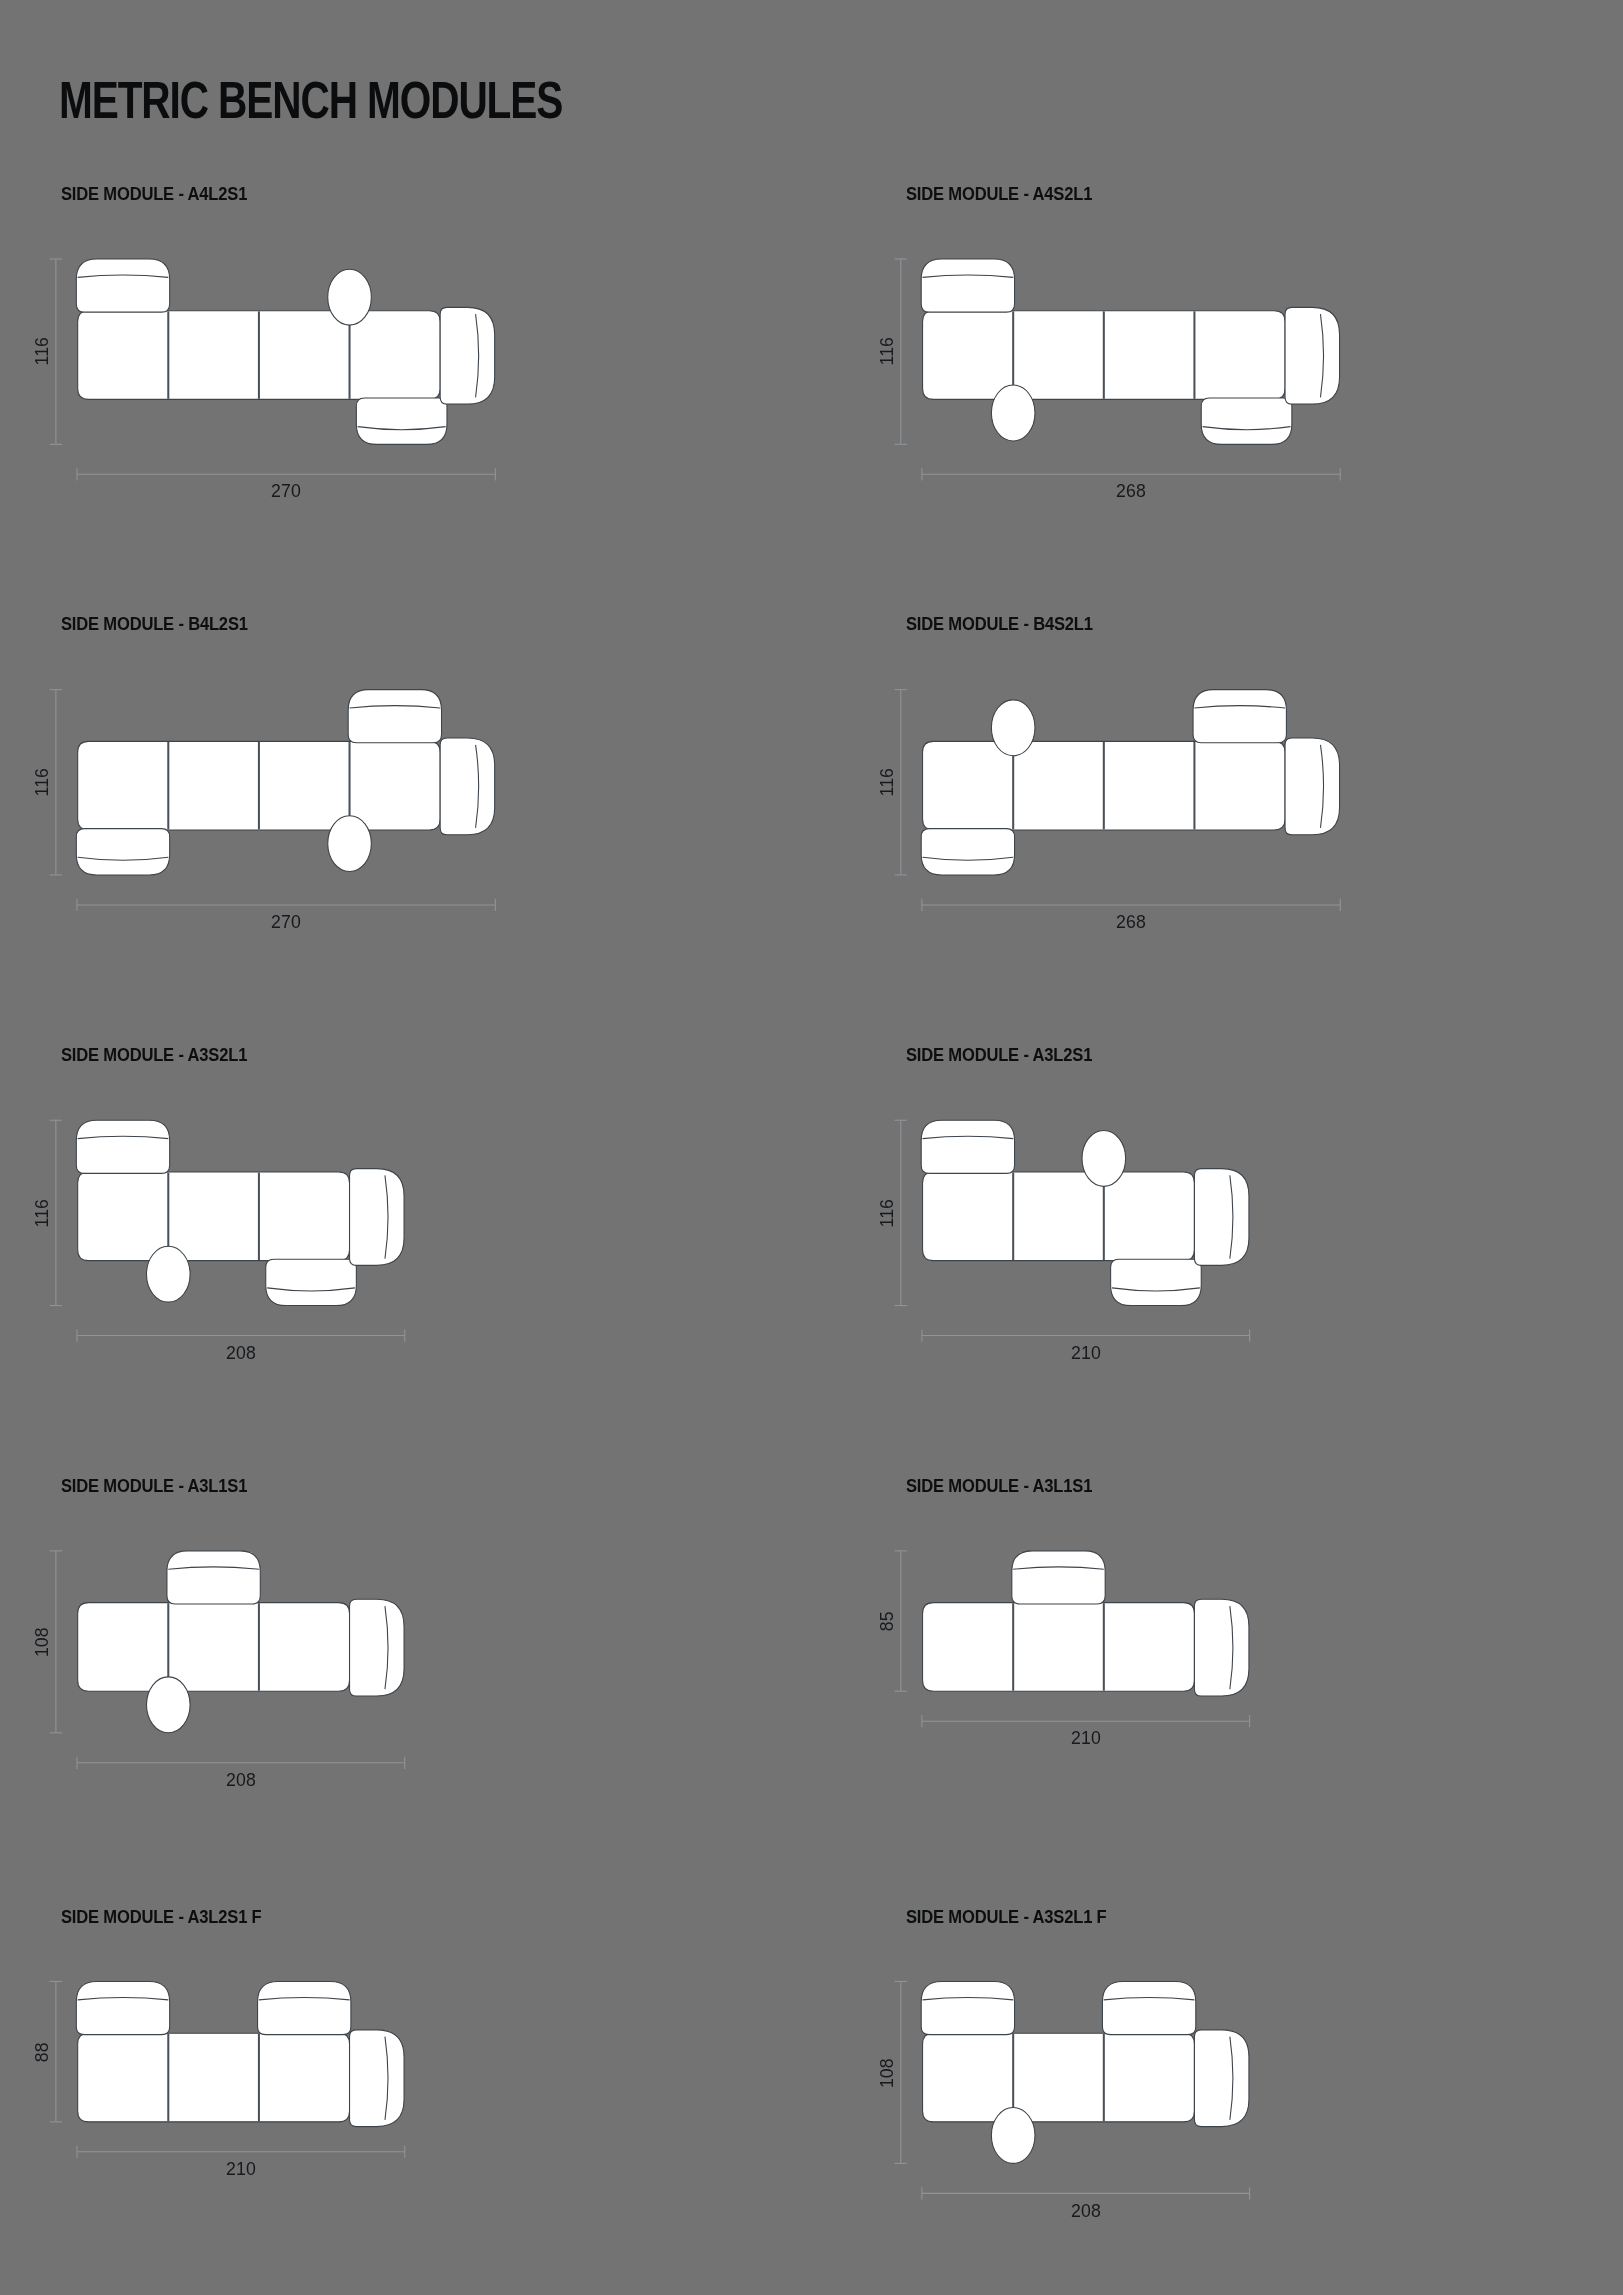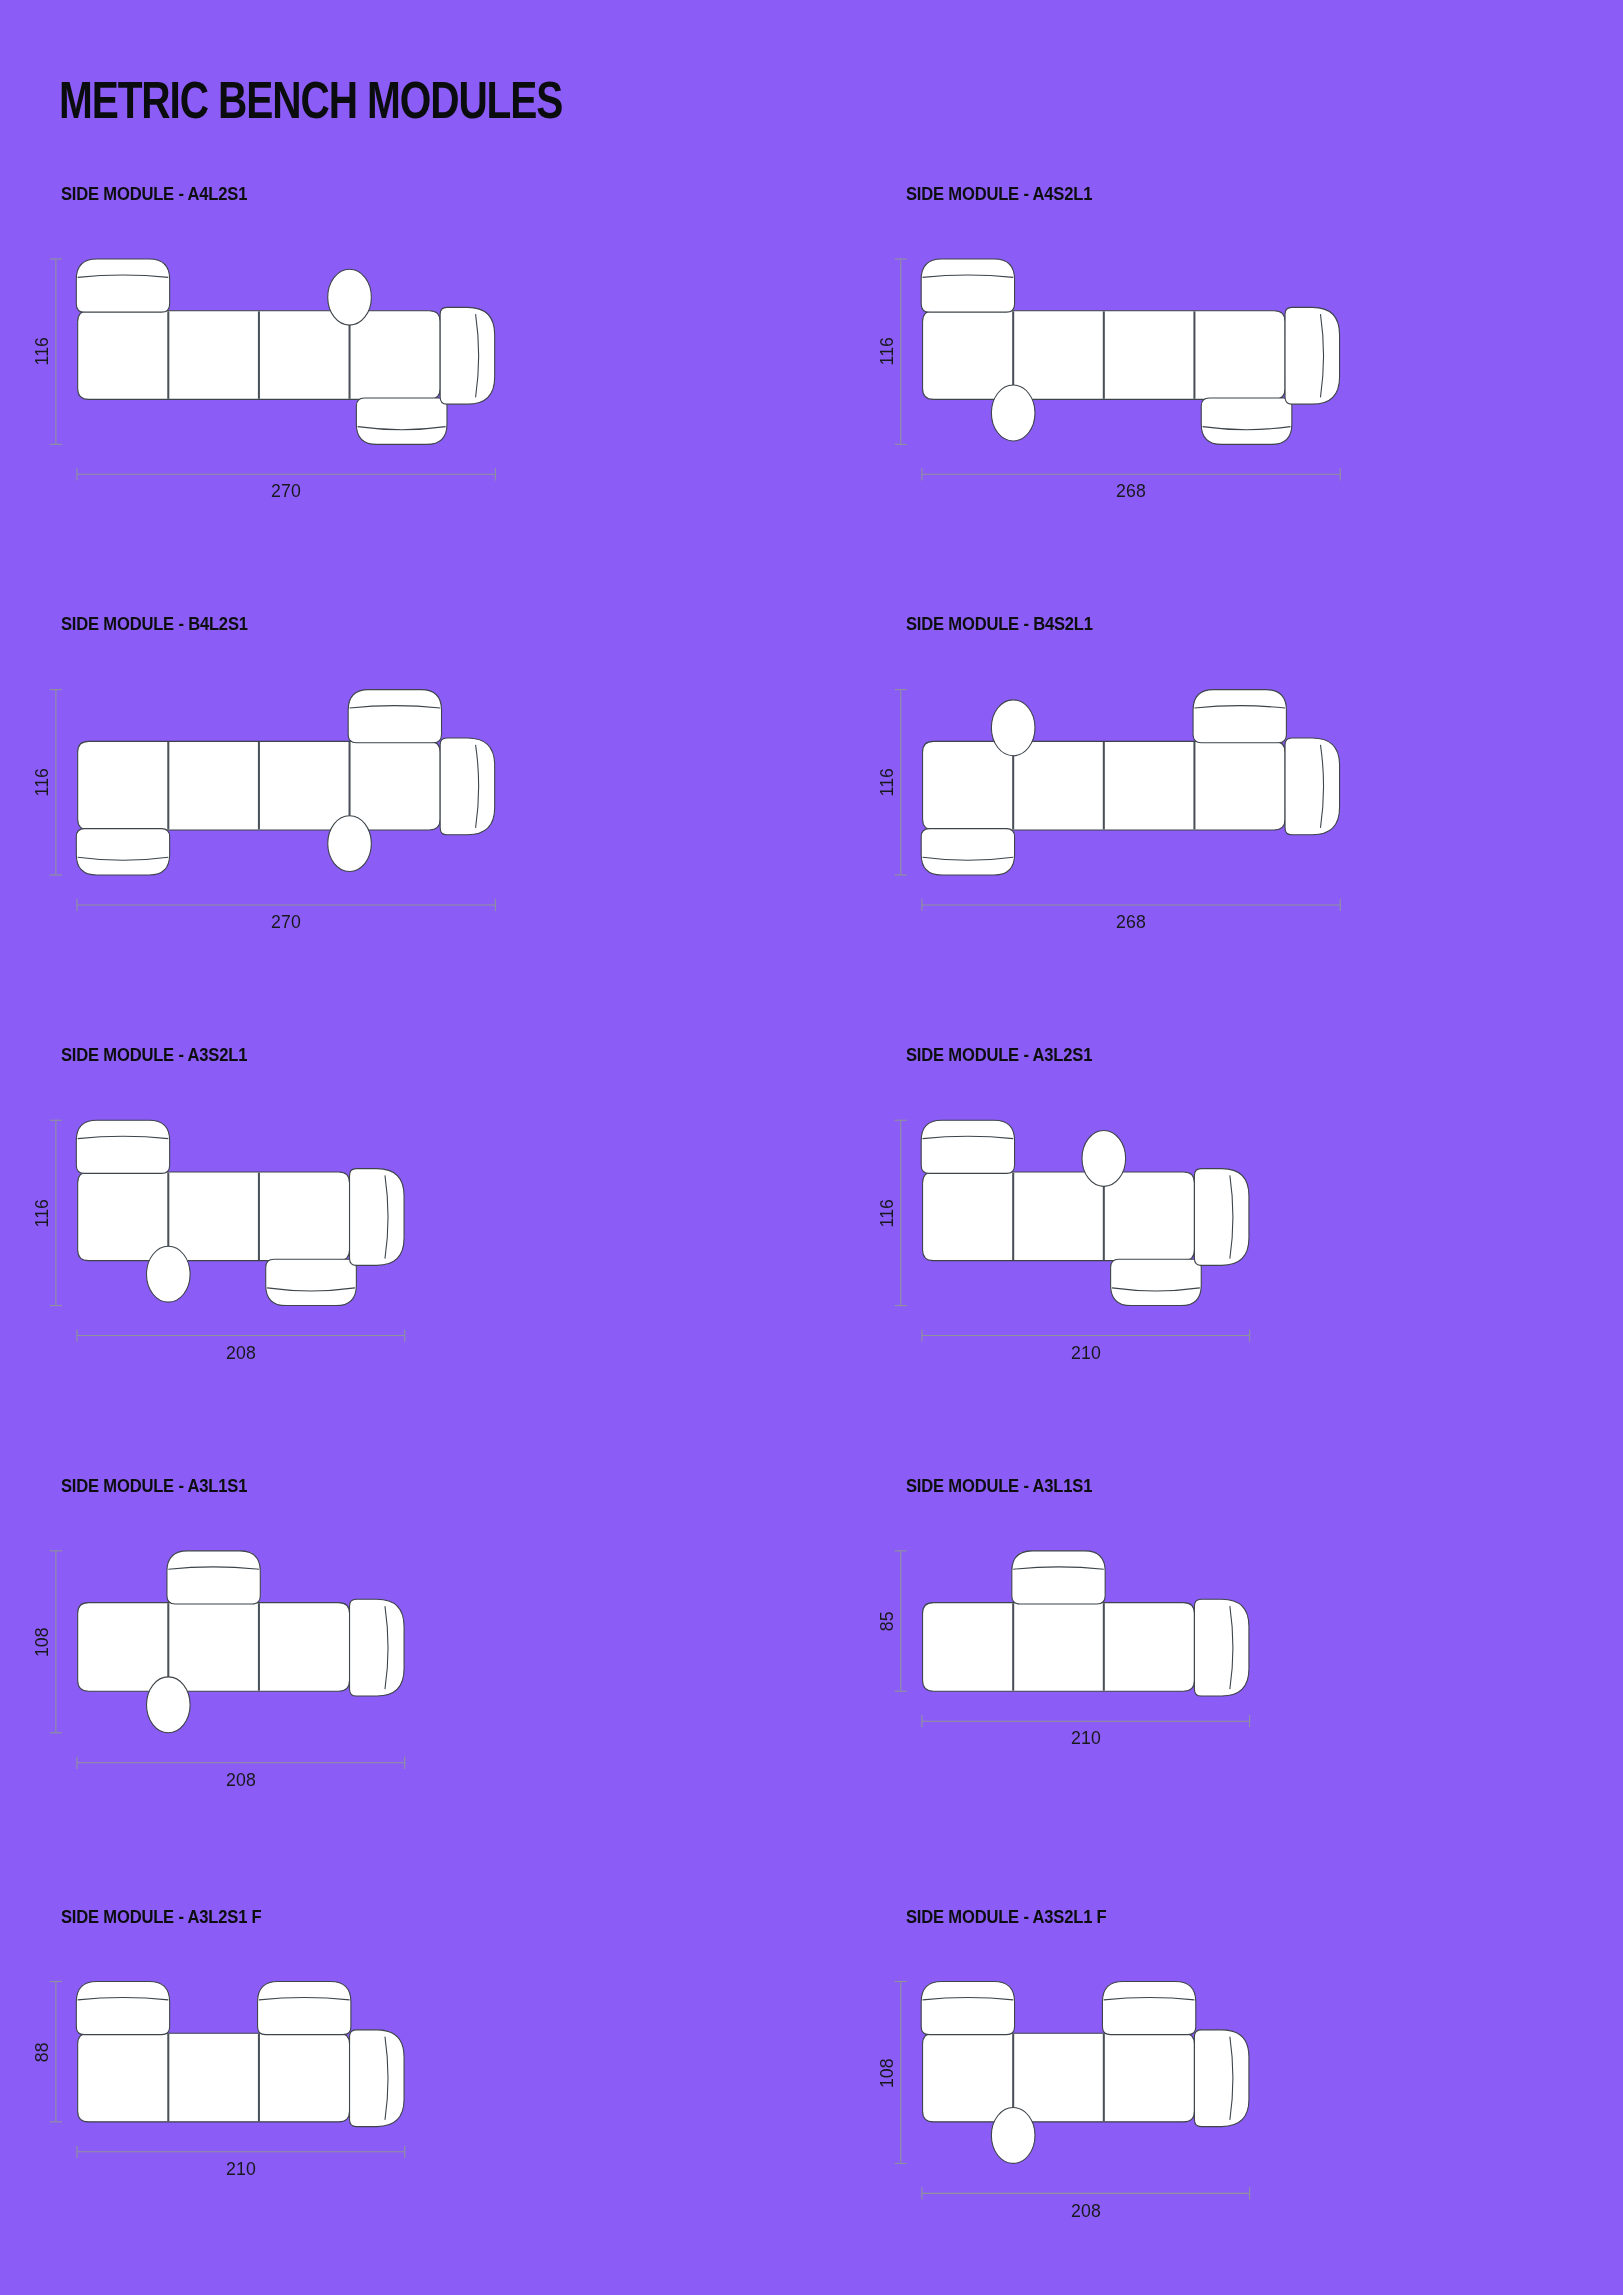--- a/index.html
+++ b/index.html
@@ -1,17 +1,17 @@
 <!DOCTYPE html>
 <html style="font-size:11px"><head>
 <meta charset="utf-8">
 <style>
   html,body{margin:0;padding:0;background:#ffffff;}
   body{width:1623px;height:2295px;position:relative;font-family:"Liberation Sans",sans-serif;}
-  #page{position:absolute;inset:0;background:#8b5cf6;overflow:hidden;}
+  #page{position:absolute;inset:0;background:#737373;overflow:hidden;}
   #diagram-svg{position:absolute;left:0;top:0;}
   h1.title{
     position:absolute;left:59px;top:70px;margin:0;
     font-size:52px;font-weight:bold;letter-spacing:-1.4px;color:#0a0c0e;
     transform:scaleX(.78);transform-origin:left top;white-space:nowrap;
   }
   .module-label{
     position:absolute;font-size:18.4px;font-weight:bold;letter-spacing:-0.2px;color:#0c0e10;
     transform:scaleX(.9);transform-origin:left top;white-space:nowrap;
   }

